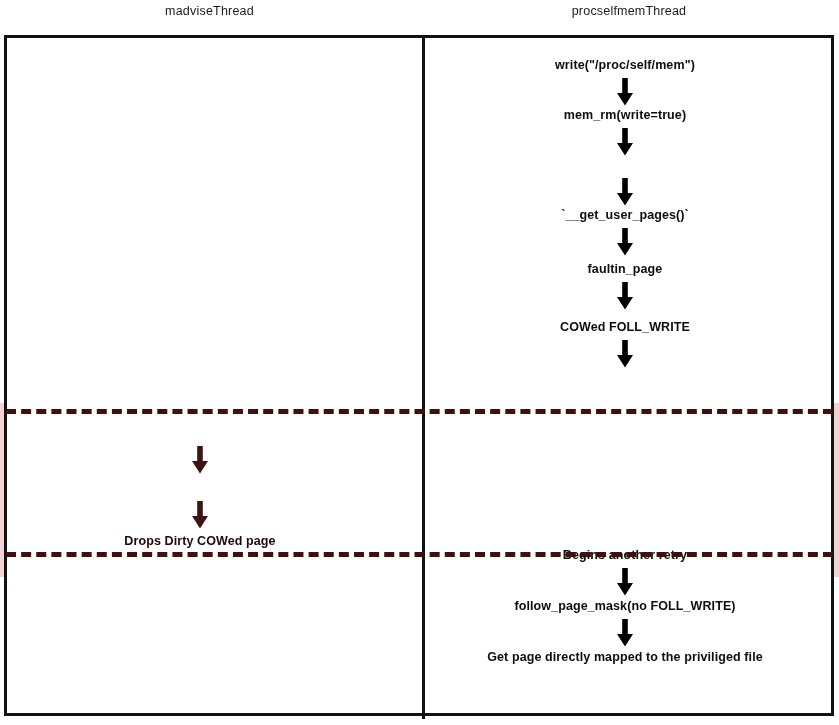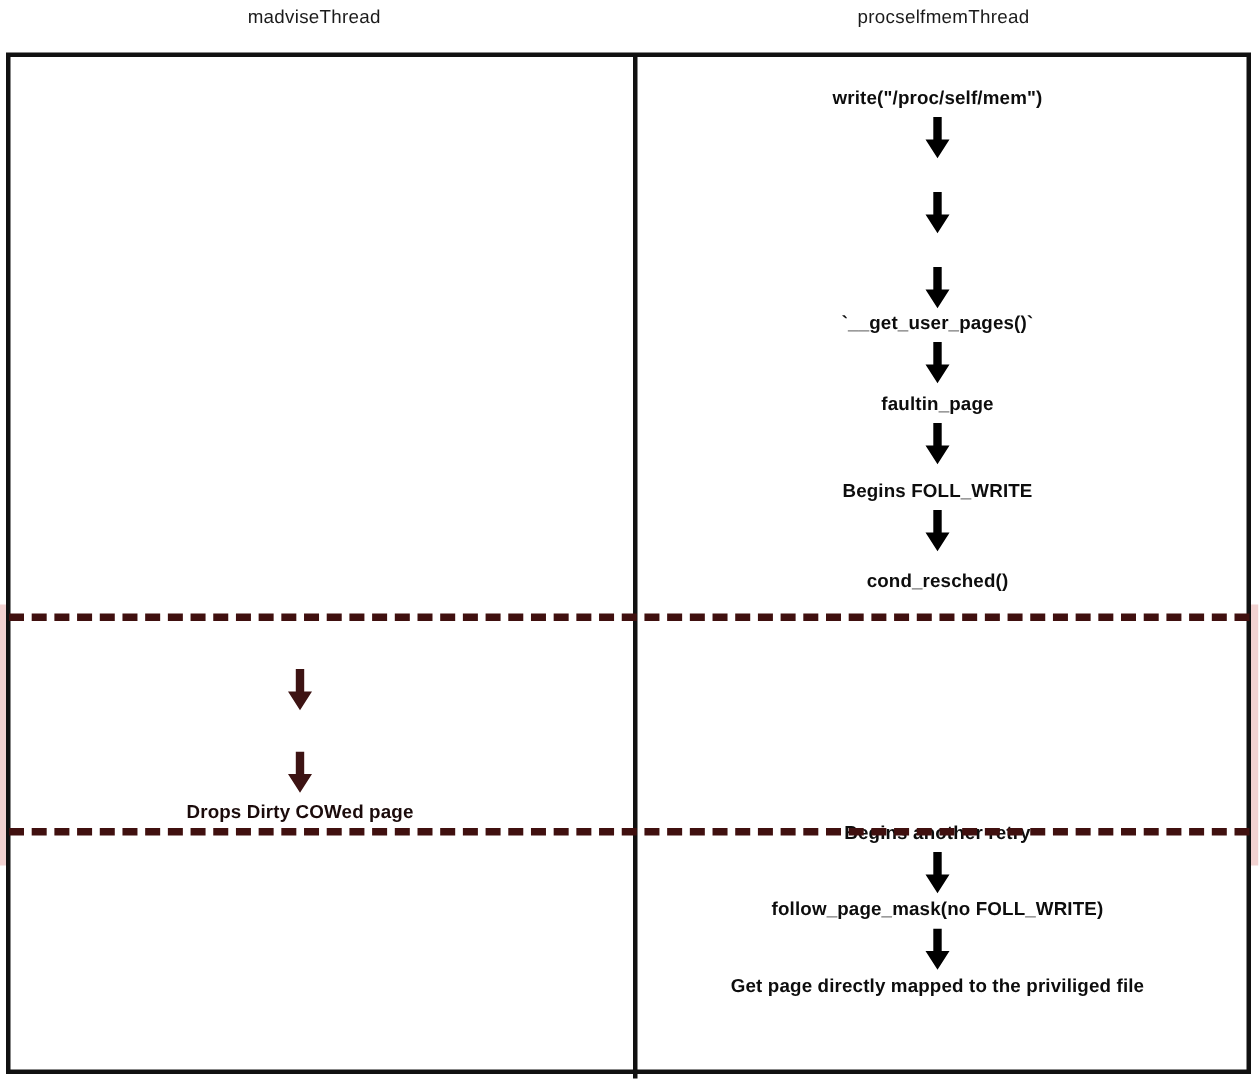--- a/index.html
+++ b/index.html
@@ -117,20 +117,21 @@
 
 <div class="flow lane-right" id="flow-right-upper" style="left:419px; top:0px; width:412px; height:400px;">
 
   <div class="step" style="top:58px;">write("/proc/self/mem")</div>
   <div class="arrow" style="top:78px;">
     <svg width="20" height="28" viewBox="0 0 20 28">
         <path d="M7.2 0h5.6v15h5.2L10 27.5 2 15h5.2z" fill="#000"></path>
       </svg>
   </div>
 
+  <div class="step" style="top:108px;">mem_rm(write=true)</div>
   <div class="arrow" style="top:128px;">
     <svg width="20" height="28" viewBox="0 0 20 28">
         <path d="M7.2 0h5.6v15h5.2L10 27.5 2 15h5.2z" fill="#000"></path>
       </svg>
   </div>
 
   <div class="arrow" style="top:178px;">
     <svg width="20" height="28" viewBox="0 0 20 28">
         <path d="M7.2 0h5.6v15h5.2L10 27.5 2 15h5.2z" fill="#000"></path>
       </svg>
@@ -143,28 +144,27 @@
       </svg>
   </div>
 
   <div class="step" style="top:262px;">faultin_page</div>
   <div class="arrow" style="top:282px;">
     <svg width="20" height="28" viewBox="0 0 20 28">
         <path d="M7.2 0h5.6v15h5.2L10 27.5 2 15h5.2z" fill="#000"></path>
       </svg>
   </div>
 
-  <div class="step" style="top:320px;">Begins FOLL_WRITE</div>
+  <div class="step" style="top:320px;">COWed FOLL_WRITE</div>
   <div class="arrow" style="top:340px;">
     <svg width="20" height="28" viewBox="0 0 20 28">
         <path d="M7.2 0h5.6v15h5.2L10 27.5 2 15h5.2z" fill="#000"></path>
       </svg>
   </div>
 
-  <div class="step" style="top:380px;">cond_resched()</div>
 </div>
 
 <div class="flow lane-left" id="flow-left" style="left:0px; top:420px; width:400px; height:140px;">
 
   <div class="arrow" style="top:26px;">
     <svg width="20" height="28" viewBox="0 0 20 28">
         <path d="M7.2 0h5.6v15h5.2L10 27.5 2 15h5.2z" fill="#3d1313"></path>
       </svg>
   </div>
 

